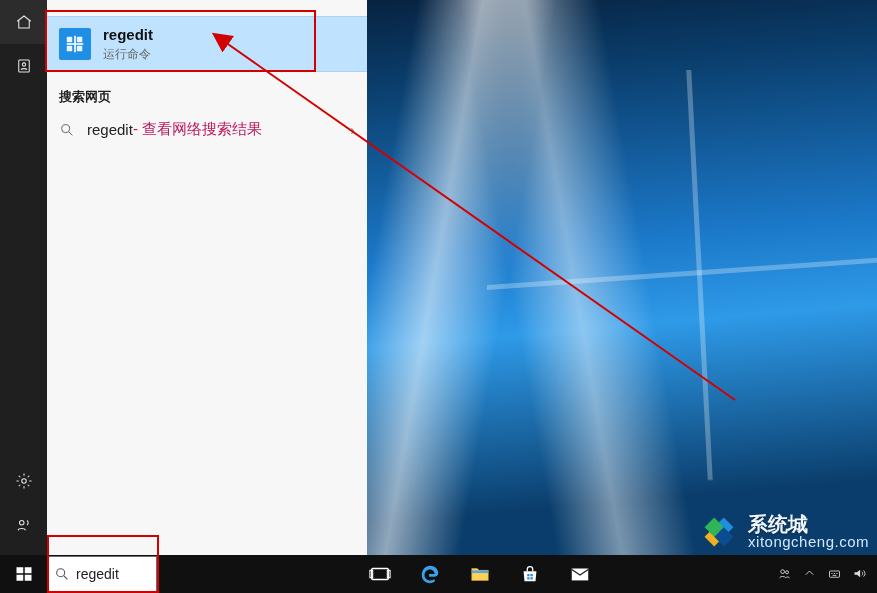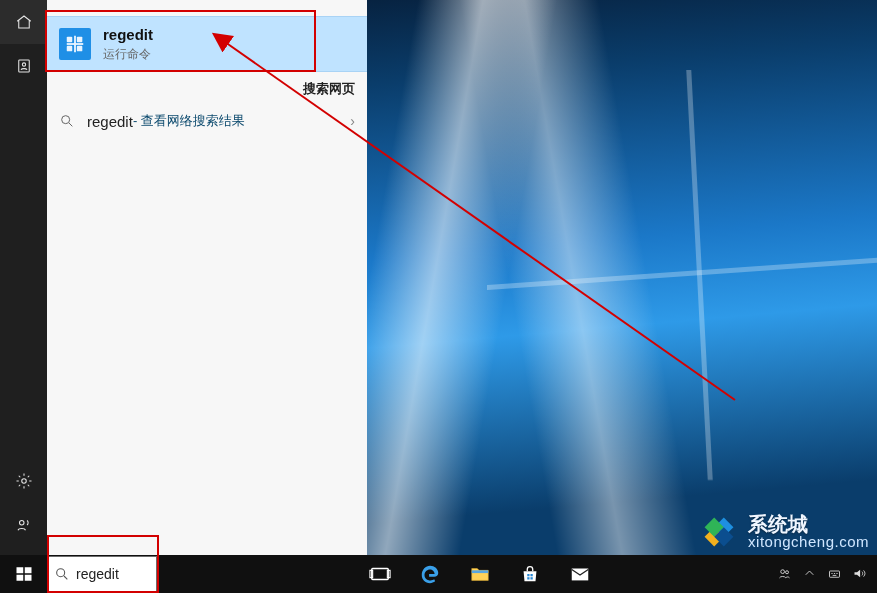--- a/index.html
+++ b/index.html
@@ -88,31 +88,31 @@
     .best-match .subtitle { font-size: 12px; color: #666; margin-top: 2px; }
 
     .red-box-best {
       position: absolute;
       left: 45px; top: 10px;
       width: 271px; height: 62px;
       border: 2px solid #d30000;
       pointer-events: none;
     }
 
-    .web-heading { padding: 8px 12px 4px 12px; font-size: 13px; font-weight: 600; text-align: right; }
+    .web-heading { padding: 16px 12px 4px 12px; font-size: 13px; font-weight: 600; }
     .web-item {
       display: flex; align-items: center;
       padding: 10px 12px;
       color: #222;
       position: relative;
     }
     .web-item .search-ico { width: 16px; height: 16px; margin-right: 12px; }
     .web-item .search-ico svg { width: 16px; height: 16px; fill: none; stroke: #666; stroke-width: 1.5; }
     .web-item .term { font-size: 15px; }
-    .web-item .hint { color: #0c4a6e; font-size: 13px; }
+    .web-item .hint { color: #be185d; font-size: 15px; }
     .web-item .chev { position: absolute; right: 12px; top: 50%; transform: translateY(-50%); color: #888; }
 
     
     .taskbar {
       position: absolute;
       left: 0; bottom: 0;
       width: 877px; height: 38px;
       background: #101010;
       display: flex; align-items: center;
     }

